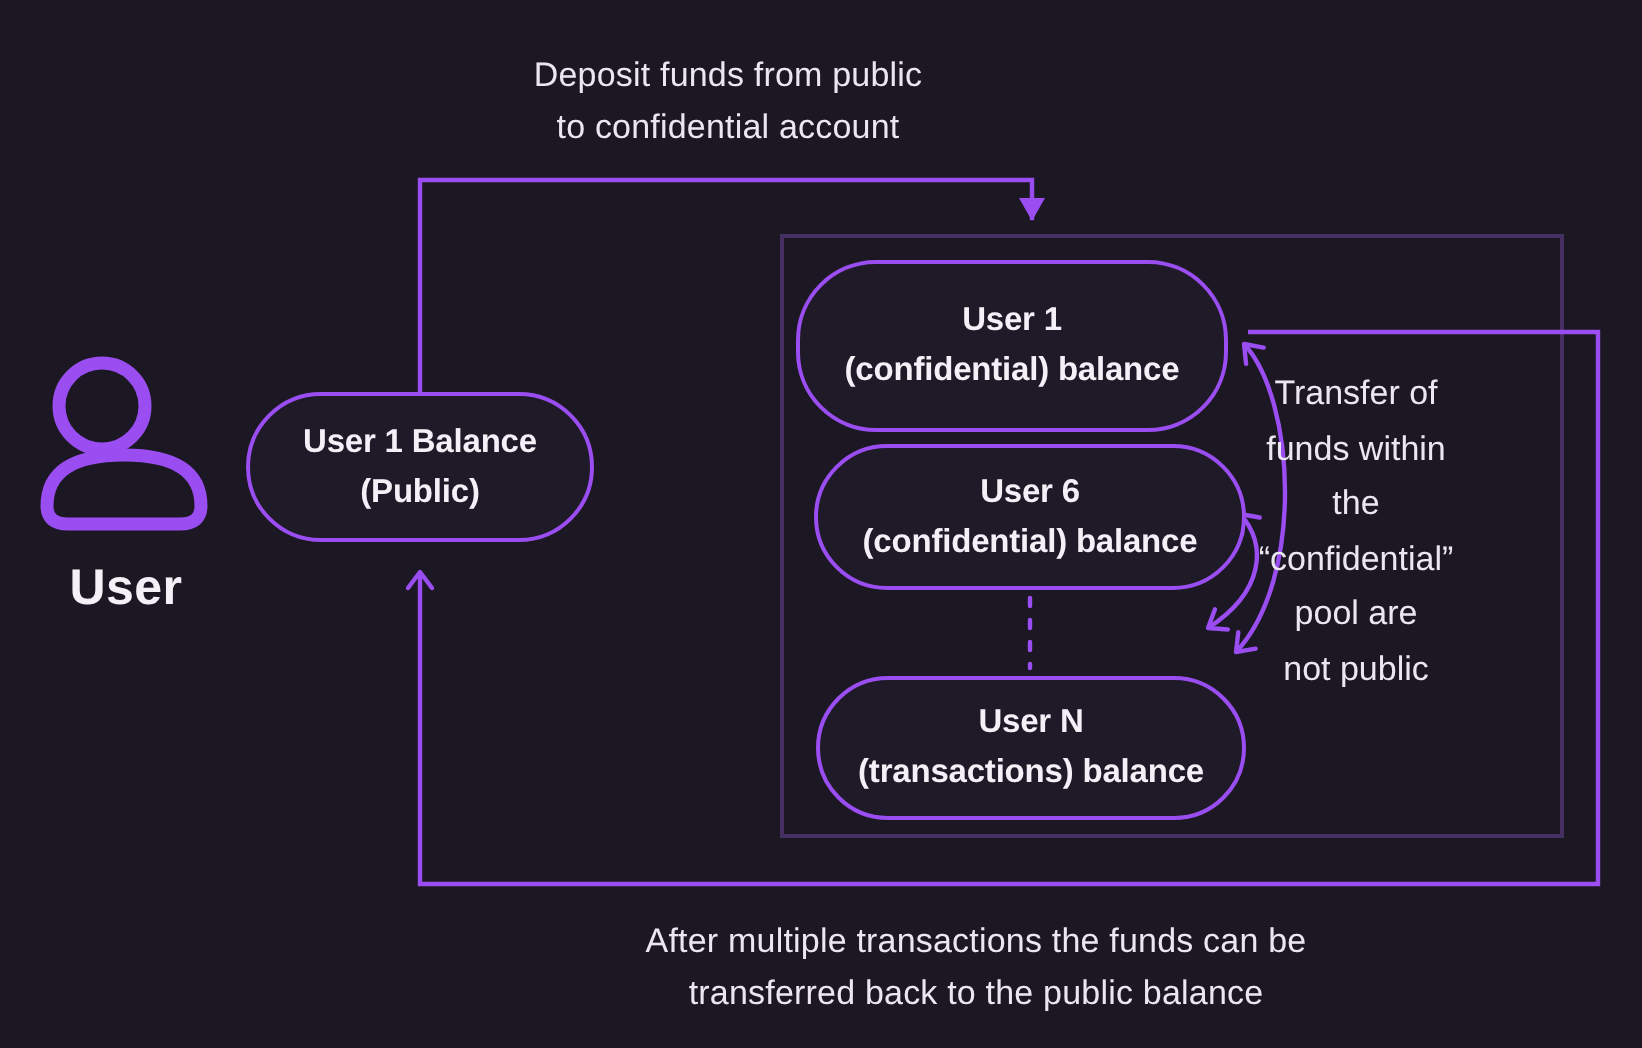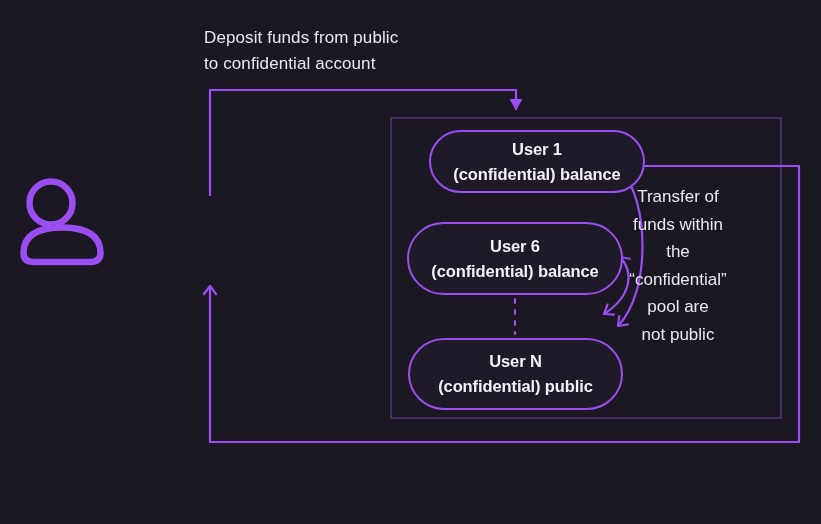--- a/index.html
+++ b/index.html
@@ -8,21 +8,21 @@
   }
   *{box-sizing:border-box;margin:0;padding:0;}
   html,body{background:var(--bg);}
   body{font-family:"Liberation Sans", sans-serif;}
   .canvas{
     position:relative;width:821px;height:524px;background:var(--bg);
     overflow:hidden;
   }
   .ml{white-space:pre-line;}
   .caption{
-    position:absolute;text-align:left;color:var(--text);
+    position:absolute;text-align:center;color:var(--text);
     font-size:17px;line-height:26px;font-weight:500;letter-spacing:.1px;
   }
   .pill{
     position:absolute;border:2px solid var(--accent);background:var(--pill-fill);
     border-radius:40px;display:flex;align-items:center;justify-content:center;
     text-align:center;color:var(--pill-text);font-weight:600;z-index:3;
   }
   .pill .lbl{font-size:16.5px;line-height:25px;letter-spacing:-.1px;}
   .pool-frame{
     position:absolute;left:390px;top:117px;width:392px;height:302px;
@@ -67,36 +67,43 @@
 
     <path class="stroke" d="M 620 257 C 634 272 632 296 604 314" marker-start="url(#chev)" marker-end="url(#chev)"></path>
 
     <path class="stroke" d="M 515 299 L 515 334" stroke-dasharray="4 7" stroke-linecap="round"></path>
   </svg>
 
   <svg class="actor-icon" width="92" height="96" viewBox="0 0 92 96">
     <circle cx="34" cy="29" r="21.5" fill="none" stroke="#9a4df0" stroke-width="6.5"></circle>
     <path d="M 6.5 79 Q 6.5 53.5 45 53.5 Q 83.5 53.5 83.5 79 Q 83.5 88 73 88 L 17 88 Q 6.5 88 6.5 79 Z" fill="none" stroke="#9a4df0" stroke-width="6.5" stroke-linejoin="round"></path>
   </svg>
+  <div class="actor-label">User</div>
 
   <div class="caption ml" style="left:204px;top:25px;width:320px;">Deposit funds from public
 to confidential account</div>
+  <div class="caption ml" style="left:268px;top:458px;width:440px;">After multiple transactions the funds can be
+transferred back to the public balance</div>
 
+  <div class="pill" style="left:123px;top:196px;width:174px;height:75px;">
+    <div class="lbl ml">User 1 Balance
+(Public)</div>
+  </div>
 
-  <div class="pill" style="left:429px;top:130px;width:216px;height:63px;">
+  <div class="pill" style="left:398px;top:130px;width:216px;height:86px;">
     <div class="lbl ml">User 1
 (confidential) balance</div>
   </div>
   <div class="pill" style="left:407px;top:222px;width:216px;height:73px;">
     <div class="lbl ml">User 6
 (confidential) balance</div>
   </div>
   <div class="pill" style="left:408px;top:338px;width:215px;height:72px;">
     <div class="lbl ml">User N
-(confidential) public</div>
+(transactions) balance</div>
   </div>
 
   <div class="note ml">Transfer of
 funds within
 the
 “confidential”
 pool are
 not public</div>
 
 </div>

